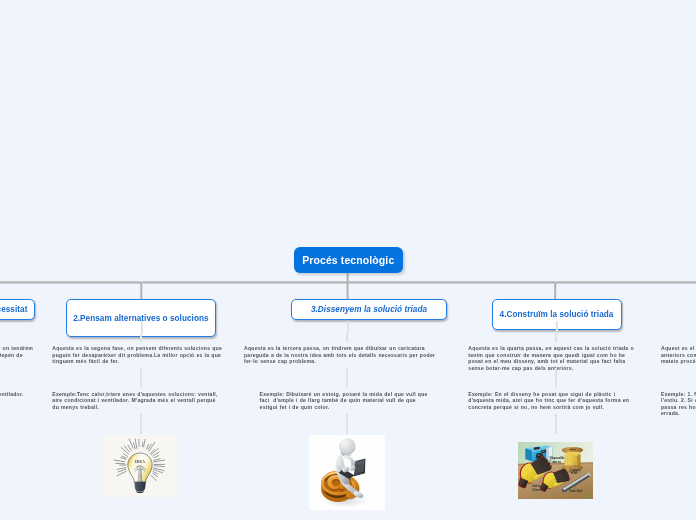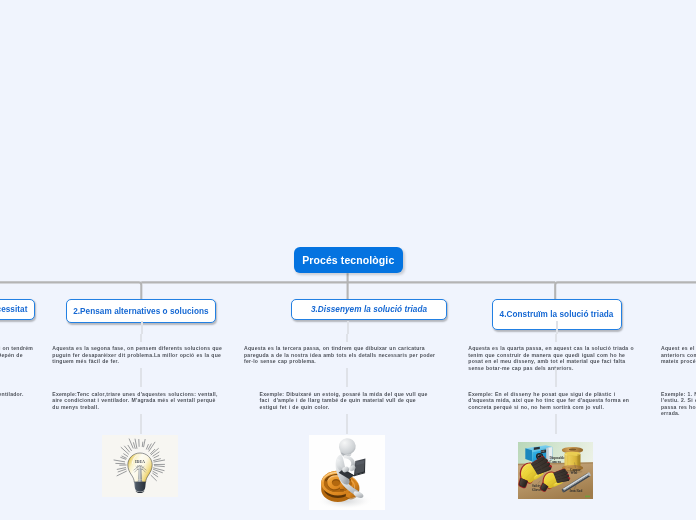--- a/index.html
+++ b/index.html
@@ -38,21 +38,21 @@
   <div class="root-node" style="left:293.5px;top:247.3px;width:109.5px;height:26.2px;">
     <span>Procés tecnològic</span>
   </div>
 
   <div id="branches">
       <div class="lvl1" style="left: -84.1px; top: 299.2px; width: 119px; height: 21px;">
         <span>1.Detectam una necessitat</span>
       </div>
       <div class="para" style="left: -138px; top: 345px; width: 172px;">Aquesta es la primera fase, on tenim un problema i on tendrém que pensar que necessitam per poder arreglar-lo. Depén de cada un.</div>
       <div class="para" style="left: -97.8px; top: 390.8px; width: 168px;">Exemple: Tenc calor i necessit un ventilador.</div>
-      <div class="lvl1" style="left: 65.9px; top: 299.2px; width: 150px; height: 24px;">
+      <div class="lvl1" style="left: 65.9px; top: 299.2px; width: 150px; height: 38px;">
         <span>2.Pensam alternatives o solucions</span>
       </div>
       <div class="conn v" style="left: 141px; top: 320.7px; height: 13.1px;"></div>
       <div class="conn v" style="left: 140px; top: 333.8px; height: 7.8px;"></div>
       <div class="para" style="left: 52.3px; top: 345px; width: 172px;">Aquesta es la segona fase, on pensem diferents solucions que puguin fer desaparèixer dit problema.La millor opció es la que tinguem més fàcil de fer.</div>
       <div class="conn v" style="left: 140px; top: 368.3px; height: 18.3px;"></div>
       <div class="para" style="left: 52.3px; top: 390.8px; width: 168px;">Exemple:Tenc calor,triare unes d'aquestes solucions: ventall, aire condicionat i ventilador. M'agrada més el ventall perquè du menys treball.</div>
       <div class="conn v" style="left: 140px; top: 413.5px; height: 20.1px;"></div>
       <div class="pic" style="left: 102.4px; top: 435.1px; width: 76px; height: 62px;">
         <svg width="76" height="62" viewBox="0 0 76 62">

